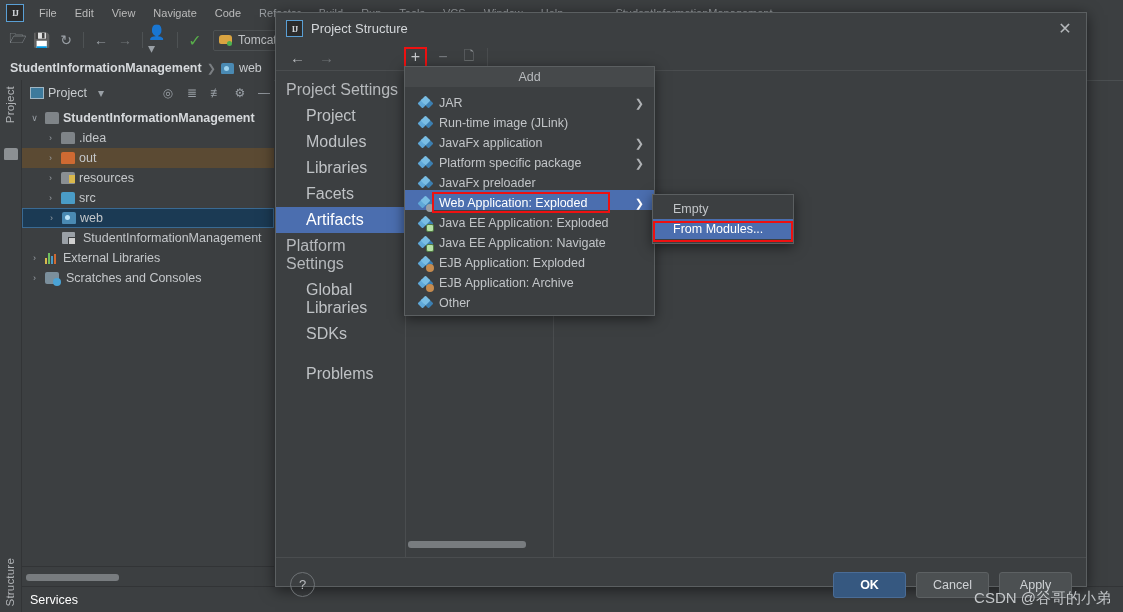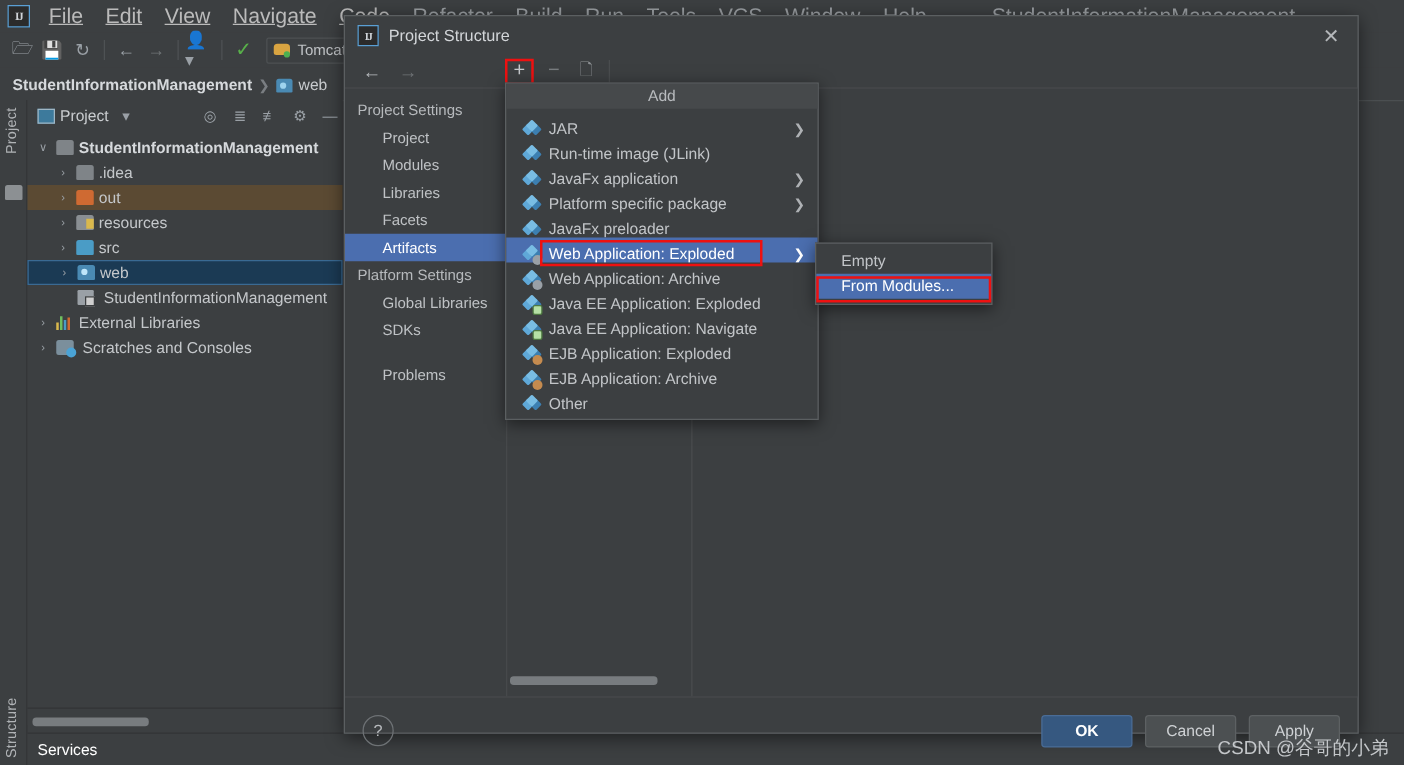--- a/index.html
+++ b/index.html
@@ -18,21 +18,21 @@
     padding-left: 4px;
   }
   .ij-logo {
     width: 18px; height: 18px; margin: 0 6px 0 2px;
     background: #2b2b2b; border: 1px solid #5a9fd4;
     color: #d0d4d8; font-size: 9px; font-weight: bold;
     display: flex; align-items: center; justify-content: center;
     font-family: "Liberation Serif", serif; letter-spacing: -1px;
   }
   .menu-item {
-    color: #bbbbbb; font-size: 17px; padding: 3px 9px; white-space: nowrap; text-decoration: underline;
+    color: #bbbbbb; font-size: 11px; padding: 3px 9px; white-space: nowrap;
   }
   .menu-item.faded { color: #9a9ea2; }
 
   .ide-toolbar {
     position: absolute; left: 0; top: 26px; width: 1123px; height: 28px;
     background: #3c3f41; display: flex; align-items: center; padding-left: 6px;
   }
   .tb-ico {
     width: 24px; height: 22px; display: flex; align-items: center; justify-content: center;
     color: #9aa0a6; font-size: 14px;
@@ -165,21 +165,21 @@
     width: 23px; height: 21px; display:flex;align-items:center;justify-content:center;
     border: 2px solid #ee1111; position: relative;
   }
   .plus-sym { color: #c6c9cc; font-size: 16px; line-height: 1; font-weight: 500; }
   .minus-sym { color: #787c7f; font-size: 16px; line-height: 1; width:20px; text-align:center;}
   .copy-sym { color: #8b8f92; font-size: 13px; width: 20px; text-align:center;}
   .tb-vsep { width: 1px; height: 18px; background:#4a4d4f; margin-left: 8px;}
 
   .dlg-body { display: flex; height: 486px; }
   .dlg-nav {
-    width: 130px; background: #3c3f41; padding-top: 6px; font-size: 12px;
+    width: 130px; background: #3c3f41; padding-top: 6px; font-size: 16px;
     color: #bfc2c5; border-right: 1px solid #4a4d4f;
   }
   .nav-cat { padding: 4px 0 4px 10px; color: #b6b9bc; }
   .nav-sub { padding: 4px 0 4px 30px; color: #bfc2c5; }
   .nav-sub.active { background: #4b6eaf; color: #ffffff; }
   .nav-gap { height: 14px; }
 
   .dlg-list-pane {
     width: 148px; border-right: 1px solid #4a4d4f; position: relative;
     background: #3c3f41;
@@ -513,29 +513,20 @@
         <span class="diamond">
             <i></i>
             <b></b>
             <span class="d3"></span>
             <span class="badge globe"></span>
           </span>
         <span>Web Application: Exploded</span>
         <span class="chev" style="color:#ffffff">❯</span>
       </div>
 
-      <div class="add-item">
-        <span class="diamond">
-            <i></i>
-            <b></b>
-            <span class="d3"></span>
-            <span class="badge globe"></span>
-          </span>
-        <span>Web Application: Archive</span>
-      </div>
 
       <div class="add-item">
         <span class="diamond">
             <i></i>
             <b></b>
             <span class="d3"></span>
             <span class="badge ee"></span>
           </span>
         <span>Java EE Application: Exploded</span>
       </div>

